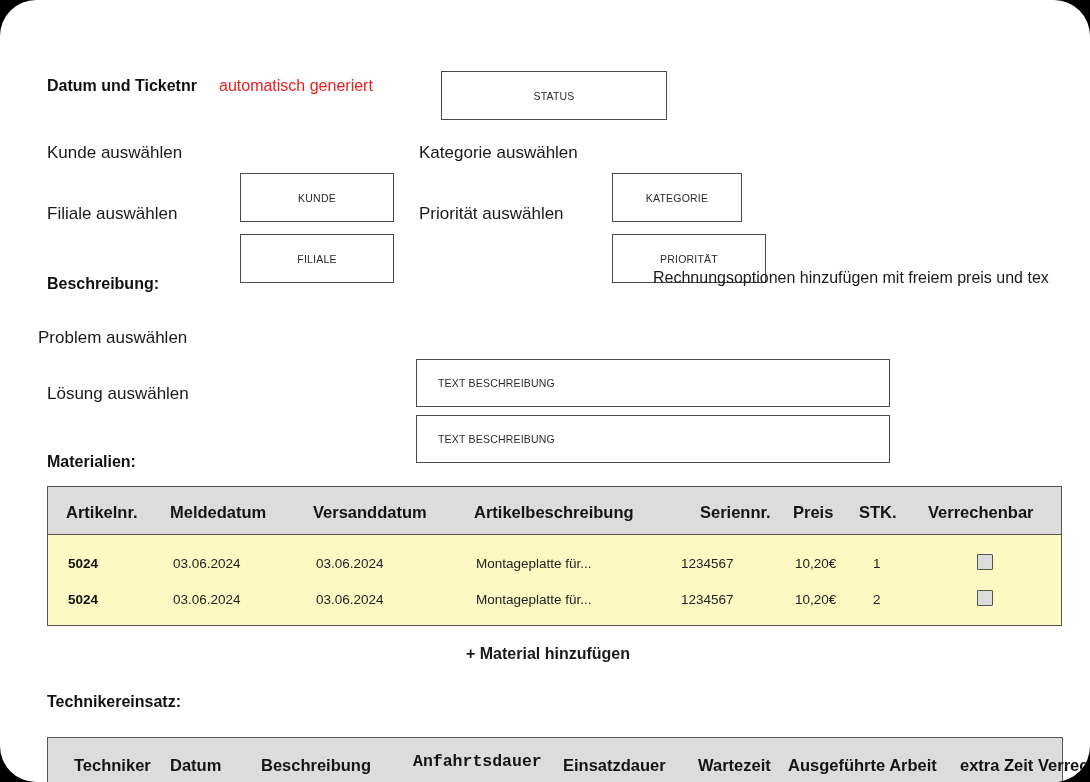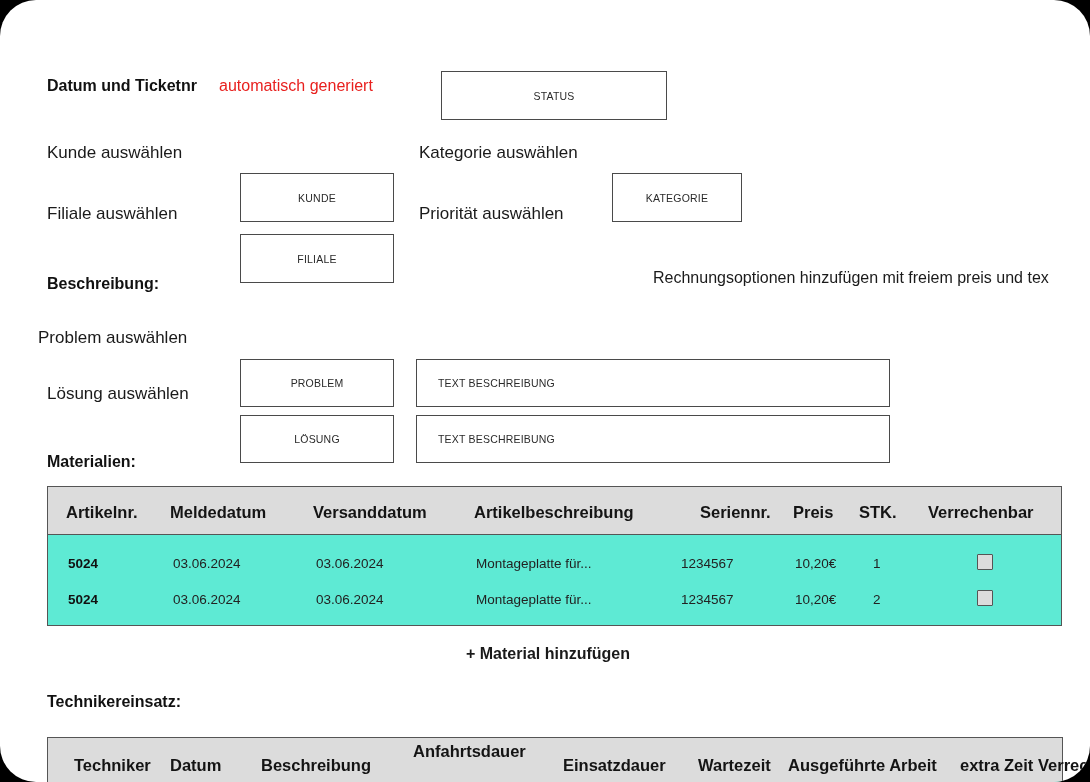--- a/index.html
+++ b/index.html
@@ -24,21 +24,21 @@
       position: absolute; box-sizing: border-box;
       border: 1.5px solid #4a4a4a; background: #fff;
       display: flex; align-items: center; justify-content: center;
       font-size: 10.5px; color: #2a2a2a; letter-spacing: 0.2px; margin-top: 46px;
     }
     .box.left { justify-content: flex-start; padding-left: 21px; }
     .lbl { font-size: 17px; color: #1a1a1a; }
     .section { font-size: 16px; font-weight: 700; color: #111; }
     .tbl {
       position: absolute; box-sizing: border-box;
-      border: 1.5px solid #555; background: #5eead4; padding-left: 28px;
+      border: 1.5px solid #555; background: #fef9c3; padding-left: 28px;
     }
     .thead {
       position: absolute; left: 0; right: 0; top: 0; height: 47px;
       background: #dcdcdc; border-bottom: 1.5px solid #555;
     }
     .th {
       position: absolute; top: 16px; font-size: 16.5px; font-weight: 700; color: #141414; white-space: nowrap;
     }
     .td {
       position: absolute; font-size: 13.5px; color: #222; white-space: nowrap;
@@ -60,30 +60,29 @@
   <div class="box" style="left:441px; top:25px; width:226px; height:49px;">STATUS</div>
 
   <div class="abs lbl" style="left:47px; top:143px;">Kunde auswählen</div>
   <div class="box" style="left:240px; top:127px; width:154px; height:49px;">KUNDE</div>
   <div class="abs lbl" style="left:47px; top:204px;">Filiale auswählen</div>
   <div class="box" style="left:240px; top:188px; width:154px; height:49px;">FILIALE</div>
 
   <div class="abs lbl" style="left:419px; top:143px;">Kategorie auswählen</div>
   <div class="box" style="left:612px; top:127px; width:130px; height:49px;">KATEGORIE</div>
   <div class="abs lbl" style="left:419px; top:204px;">Priorität auswählen</div>
+  <div class="box" style="left:612px; top:188px; width:154px; height:49px;">PRIORITÄT</div>
 
   <div class="abs section" style="left:47px; top:275px;">Beschreibung:</div>
   <div class="abs" style="left:653px; top:269px; font-size:16px; color:#1a1a1a;">Rechnungsoptionen hinzufügen mit freiem preis und tex</div>
 
   <div class="abs lbl" style="left:38px; top:328px;">Problem auswählen</div>
-  <div class="box" style="left:240px; top:313px; width:154px; height:48px;">PROBLEM</div>
   <div class="box left" style="left:416px; top:313px; width:474px; height:48px;">TEXT BESCHREIBUNG</div>
 
   <div class="abs lbl" style="left:47px; top:384px;">Lösung auswählen</div>
-  <div class="box" style="left:240px; top:369px; width:154px; height:48px;">LÖSUNG</div>
   <div class="box left" style="left:416px; top:369px; width:474px; height:48px;">TEXT BESCHREIBUNG</div>
 
   <div class="abs section" style="left:47px; top:453px;">Materialien:</div>
 
   <div class="tbl" style="left:47px; top:486px; width:1015px; height:140px;">
     <div class="thead">
       <span class="th" style="left:18px;">Artikelnr.</span>
       <span class="th" style="left:122px;">Meldedatum</span>
       <span class="th" style="left:265px;">Versanddatum</span>
       <span class="th" style="left:426px;">Artikelbeschreibung</span>
@@ -118,21 +117,21 @@
 
   <div class="abs add-link">+ Material hinzufügen</div>
 
   <div class="abs section" style="left:47px; top:693px;">Technikereinsatz:</div>
 
   <div class="tbl" style="left:47px; top:737px; width:1016px; height:80px; overflow:visible;">
     <div class="thead" style="height:80px; border-bottom:none;">
       <span class="th" style="left:26px;  top:18px;">Techniker</span>
       <span class="th" style="left:122px; top:18px;">Datum</span>
       <span class="th" style="left:213px; top:18px;">Beschreibung</span>
-      <span class="th" style="left:365px; top:4px;">Anfahrtsdauer</span>
+      <span class="th" style="left:365px; top:14px;font-family:Liberation Mono, monospace;">Anfahrtsdauer</span>
       <span class="th" style="left:515px; top:18px;">Einsatzdauer</span>
       <span class="th" style="left:650px; top:18px;">Wartezeit</span>
       <span class="th" style="left:740px; top:18px;">Ausgeführte Arbeit</span>
       <span class="th" style="left:912px; top:18px;">extra Zeit Verrec</span>
     </div>
   </div>
 
 </div>
 
 </body></html>

